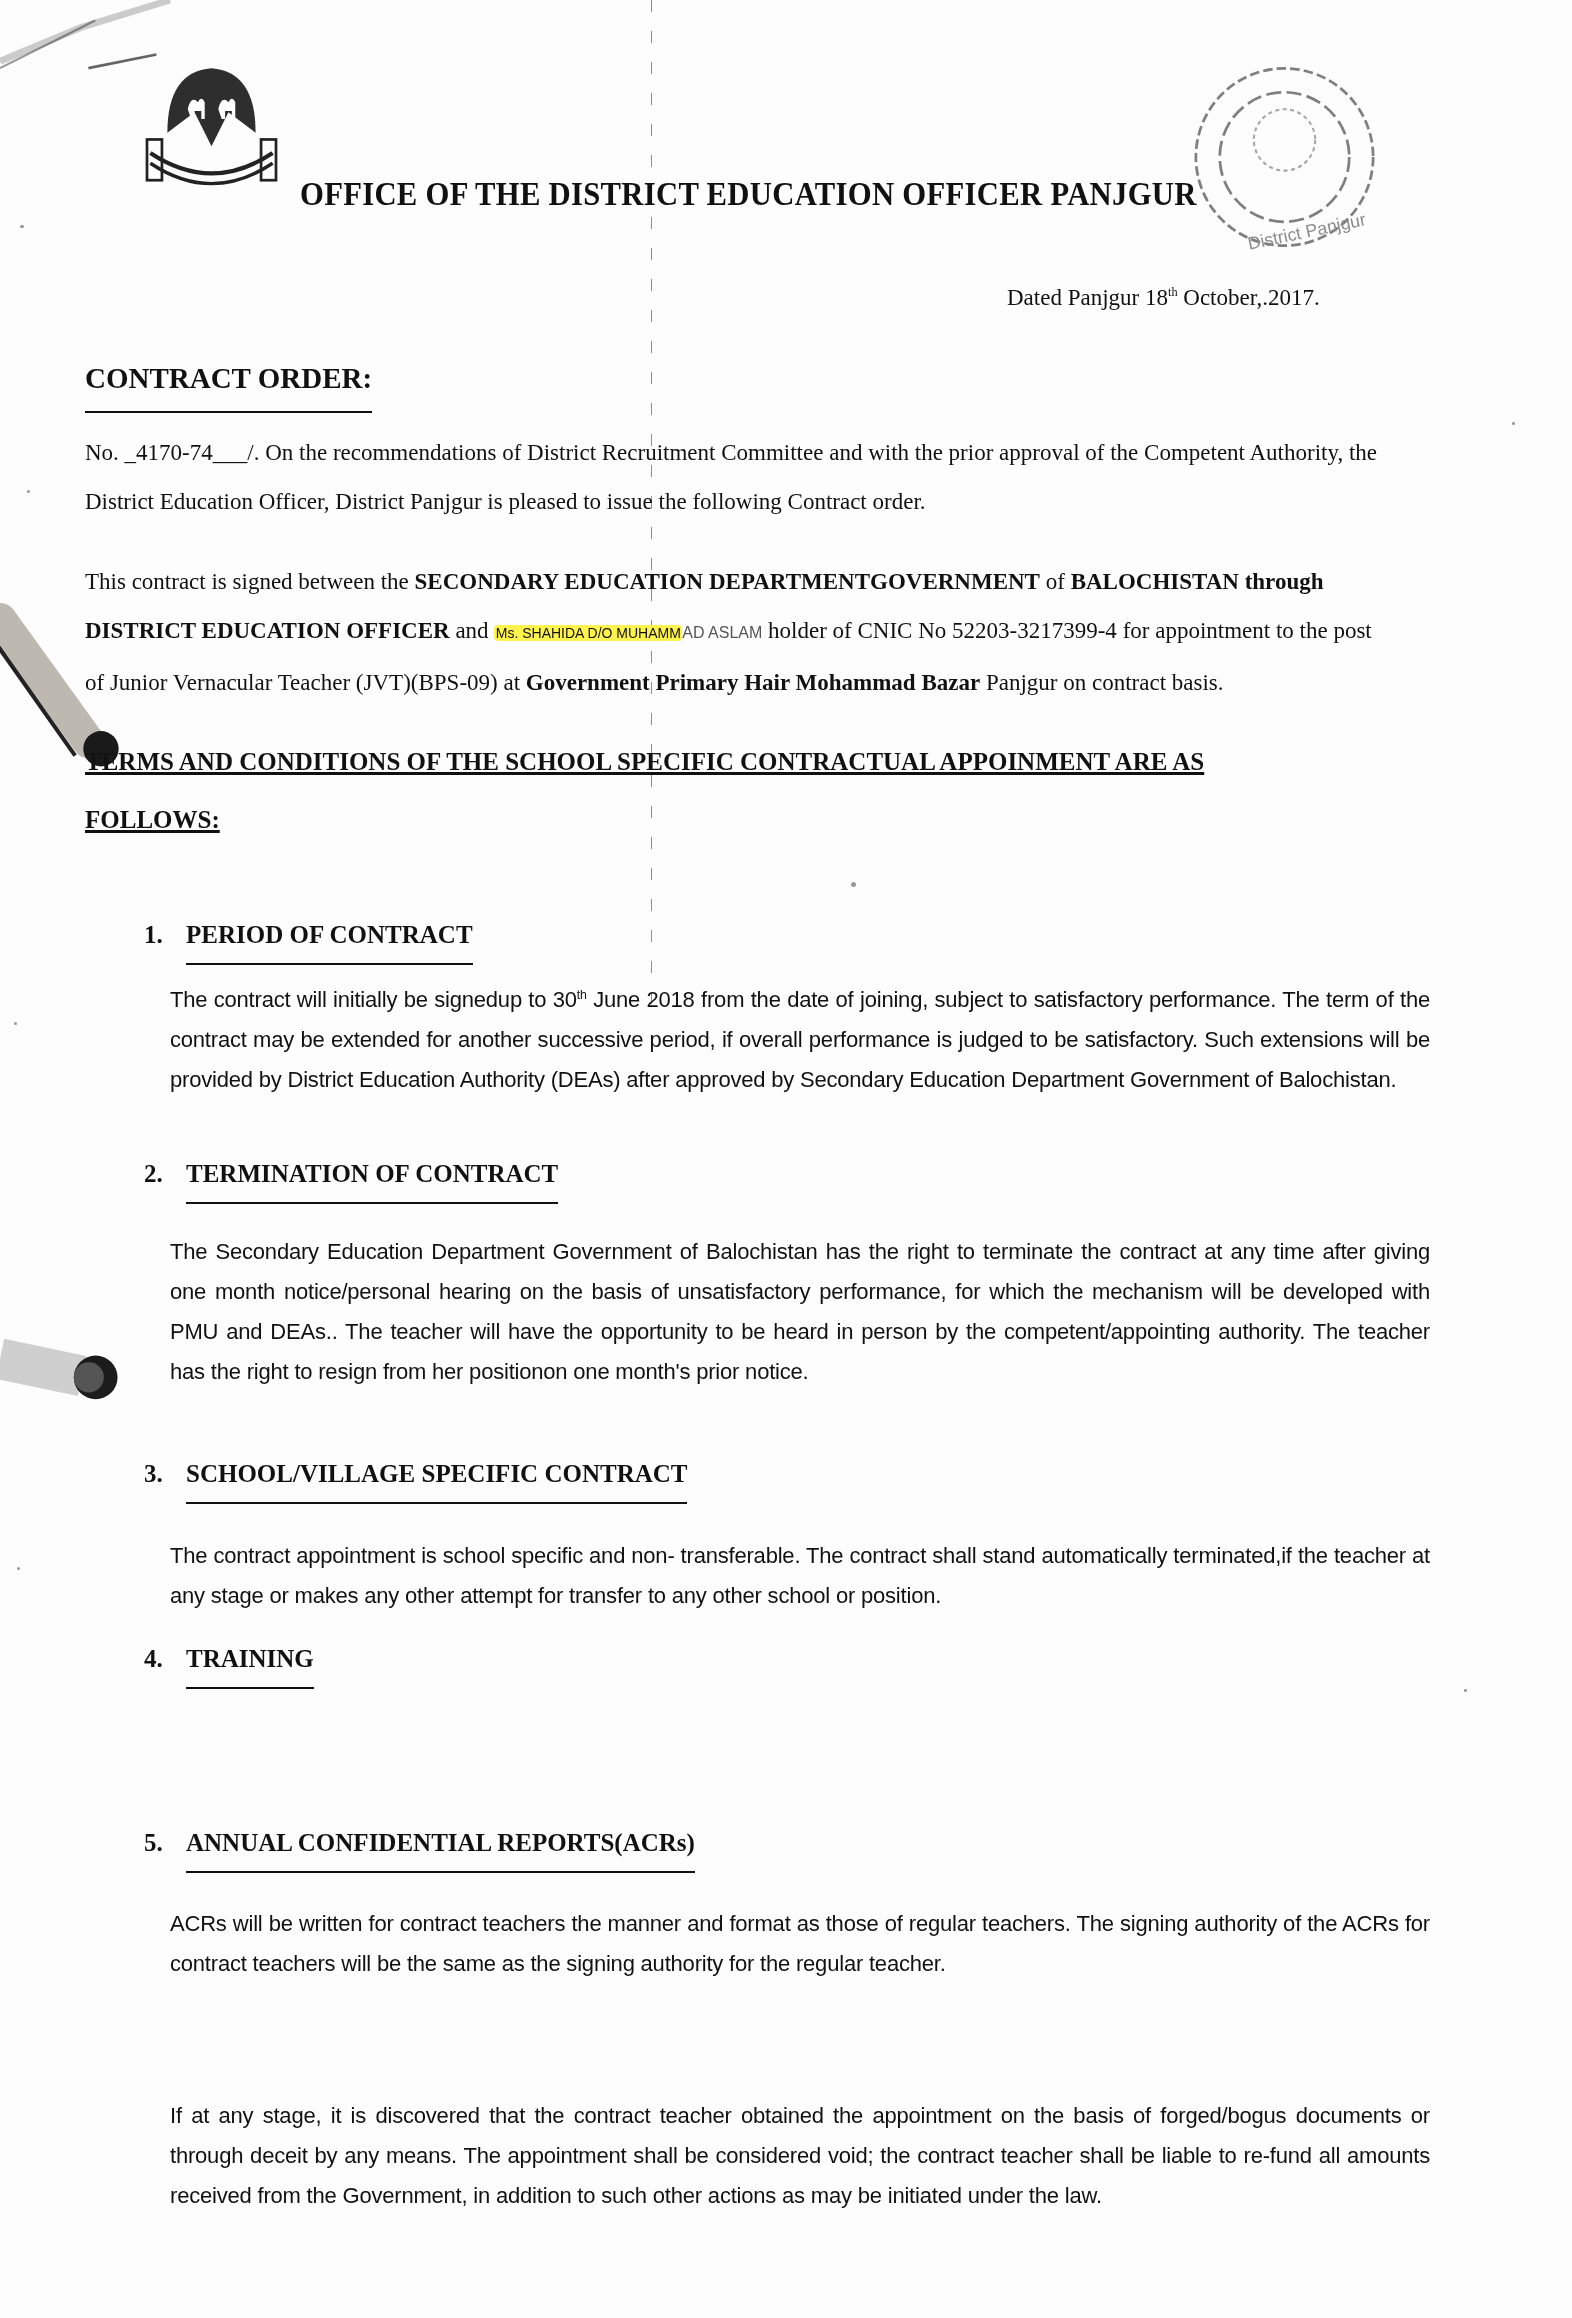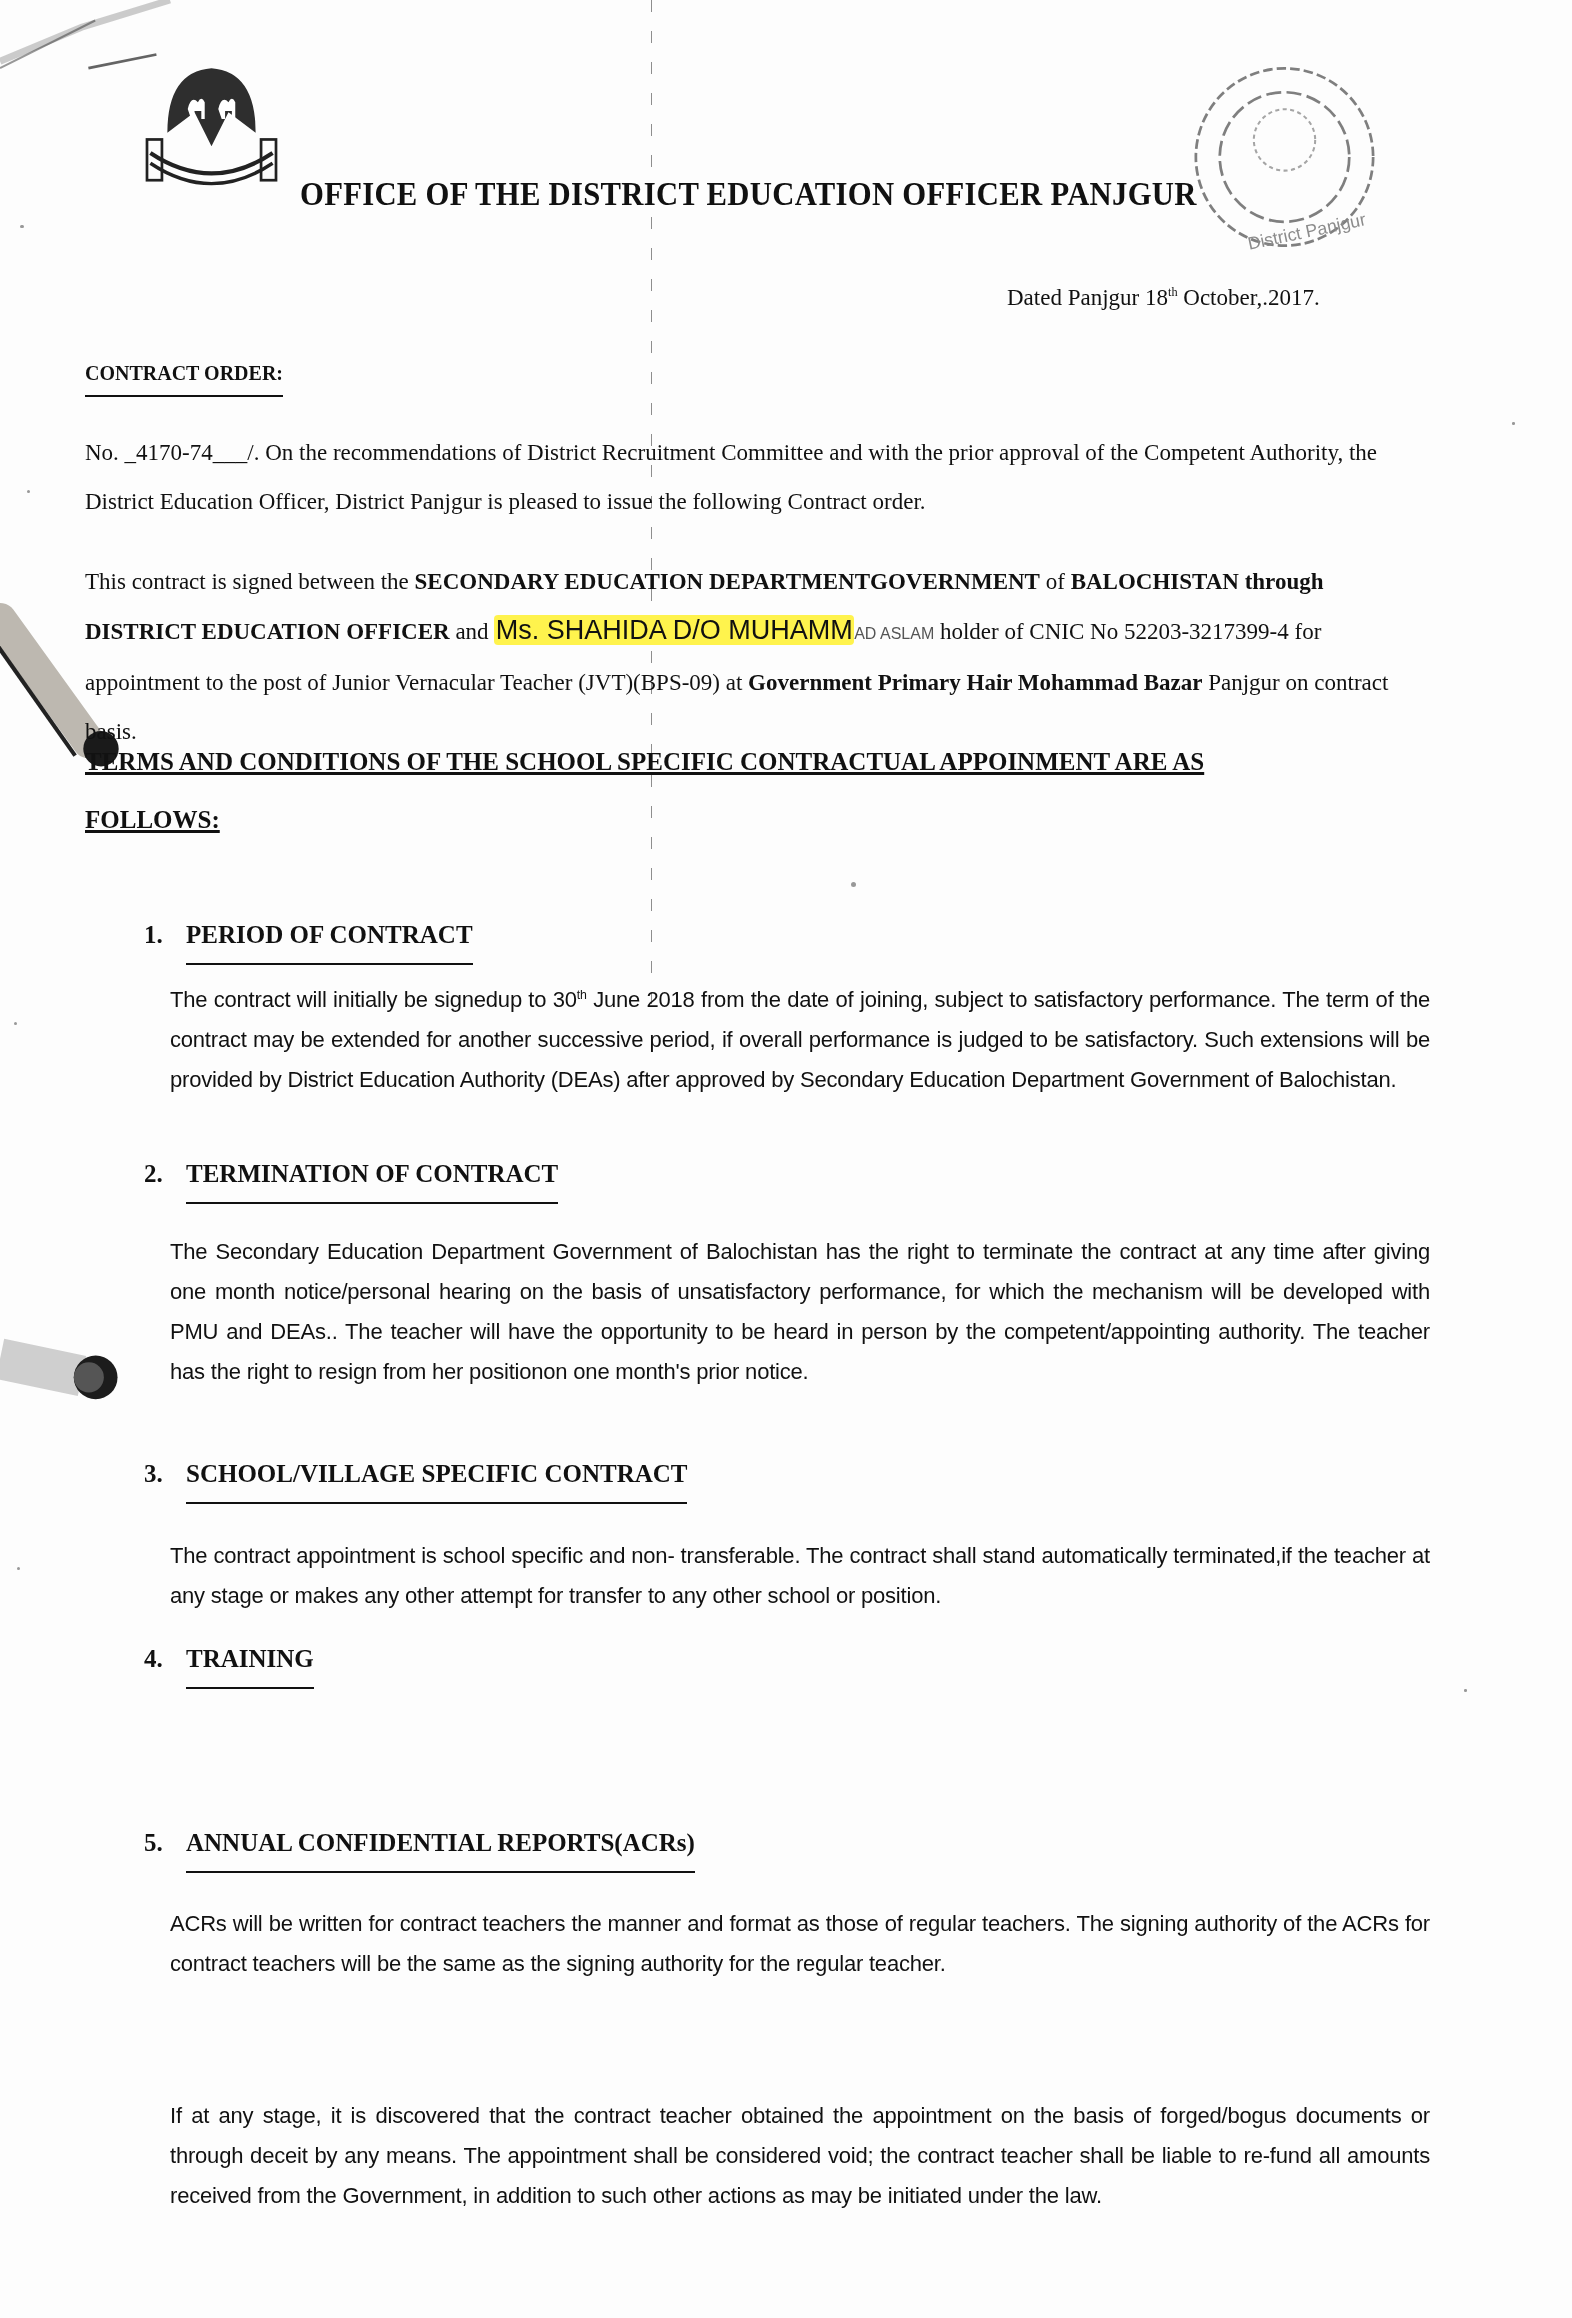--- a/index.html
+++ b/index.html
@@ -31,30 +31,30 @@
   }
   .stamp { position: absolute; left: 1172px; top: 58px; width: 225px; height: 198px; opacity: .75; }
   .dated {
     position: absolute; left: 1007px; top: 285px;
     font-family: "Liberation Serif", serif; font-size: 23px; white-space: nowrap;
   }
   .dated sup { font-size: 12.3px; }
 
   .contract-order {
     position: absolute; left: 85px; top: 362px;
-    font-family: "Liberation Serif", serif; font-size: 20px; font-weight: bold;
-    border-bottom: 2.7px solid #111; padding-bottom: 10px; white-space: nowrap;
+    font-family: "Liberation Serif", serif; font-size: 29px; font-weight: bold;
+    border-bottom: 2.7px solid #111; padding-bottom: 16px; white-space: nowrap;
   }
 
   .para-serif {
     position: absolute; left: 85px; width: 1308px;
     font-family: "Liberation Serif", serif; font-size: 23px; line-height: 49px;
   }
   .para-serif b { font-weight: bold; }
-  .hl { background: #fff34d; border-radius: 4.1px; padding: 0 1.4px; font-family: "Liberation Sans", sans-serif; font-size: 27px; }
+  .hl { background: #fff34d; border-radius: 4.1px; padding: 0 1.4px; font-family: "Liberation Sans", sans-serif; font-size: 14px; }
   .faint { color: #555; font-family: "Liberation Sans", sans-serif; font-size: 16px; }
 
   .terms-head {
     position: absolute; left: 85px; top: 733px; width: 1226px;
     font-family: "Liberation Serif", serif; font-weight: bold; font-size: 25px;
     line-height: 58px; text-decoration: underline; text-decoration-thickness: 2.7px;
   }
 
   .section-head {
     position: absolute; left: 144px;

